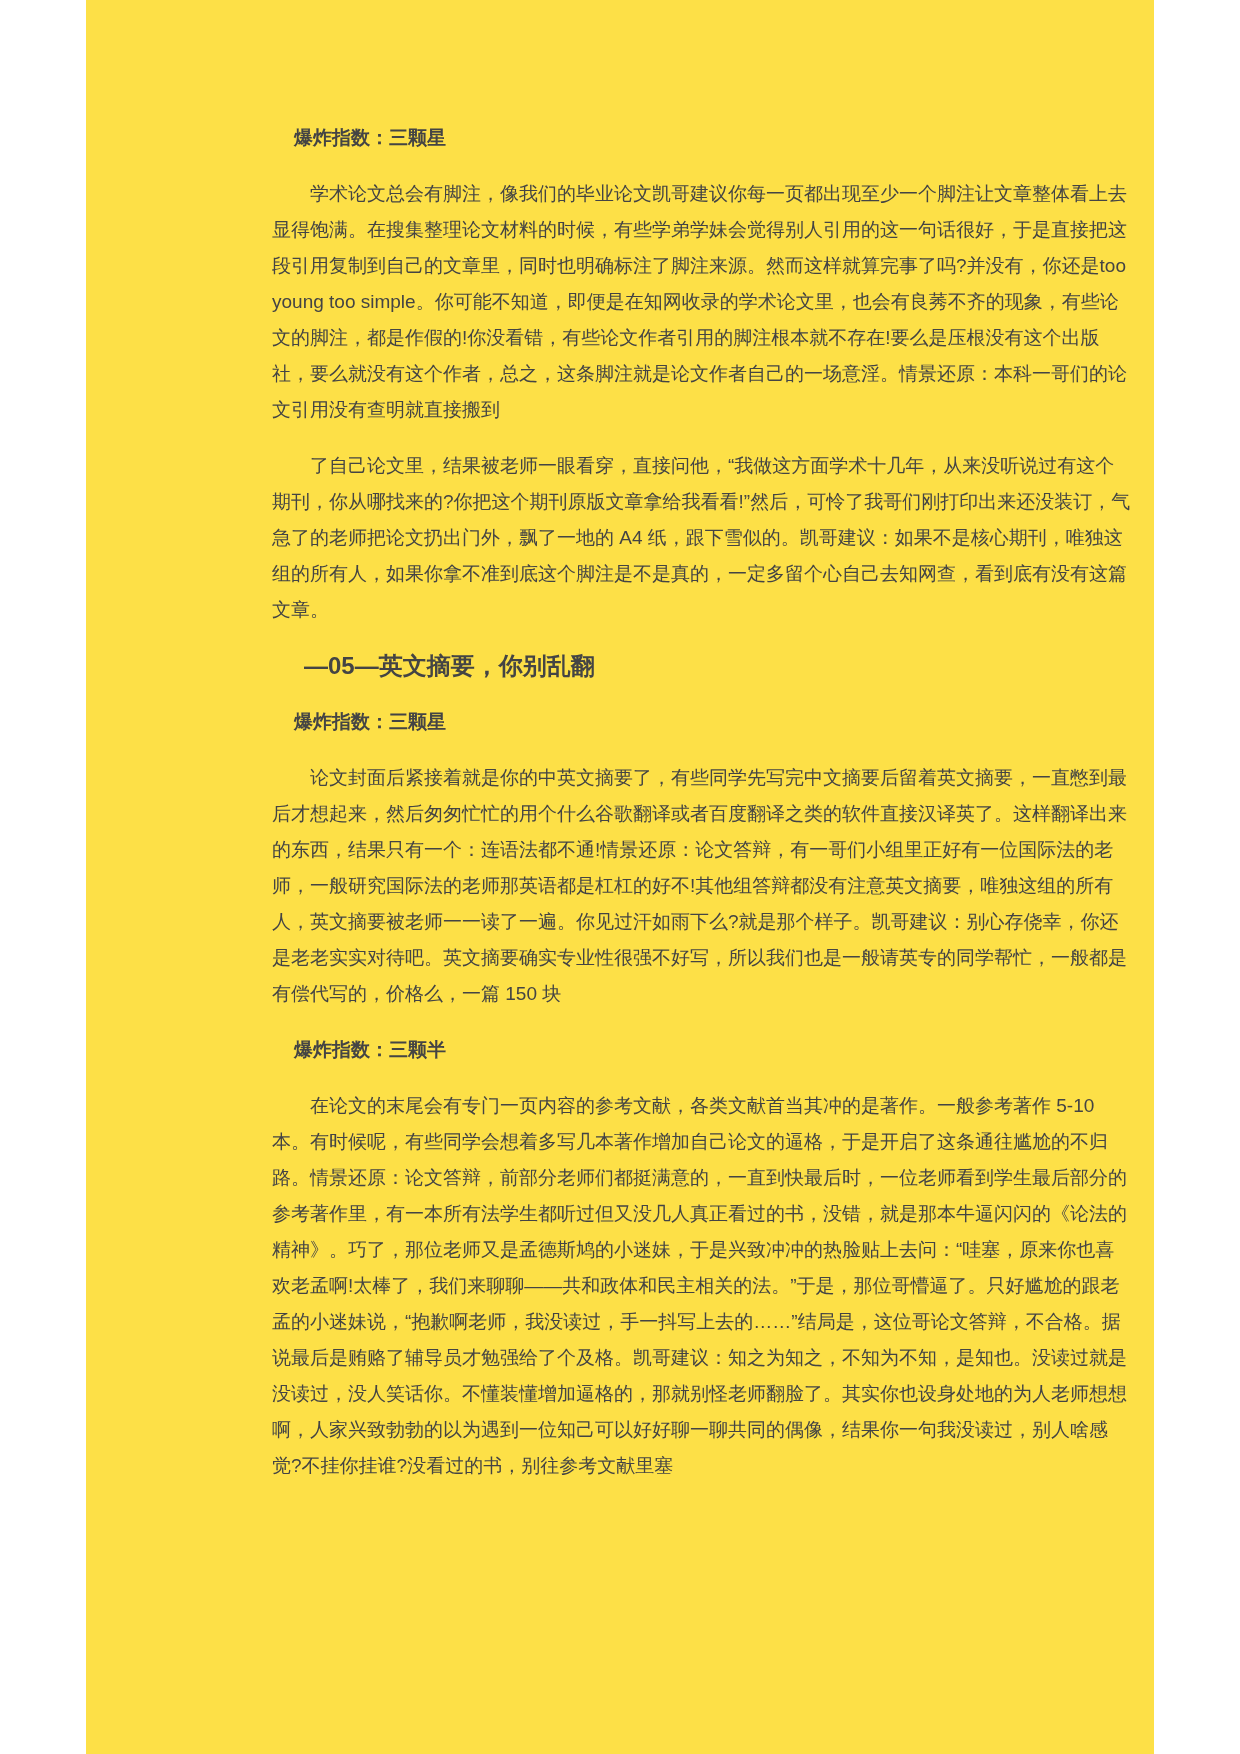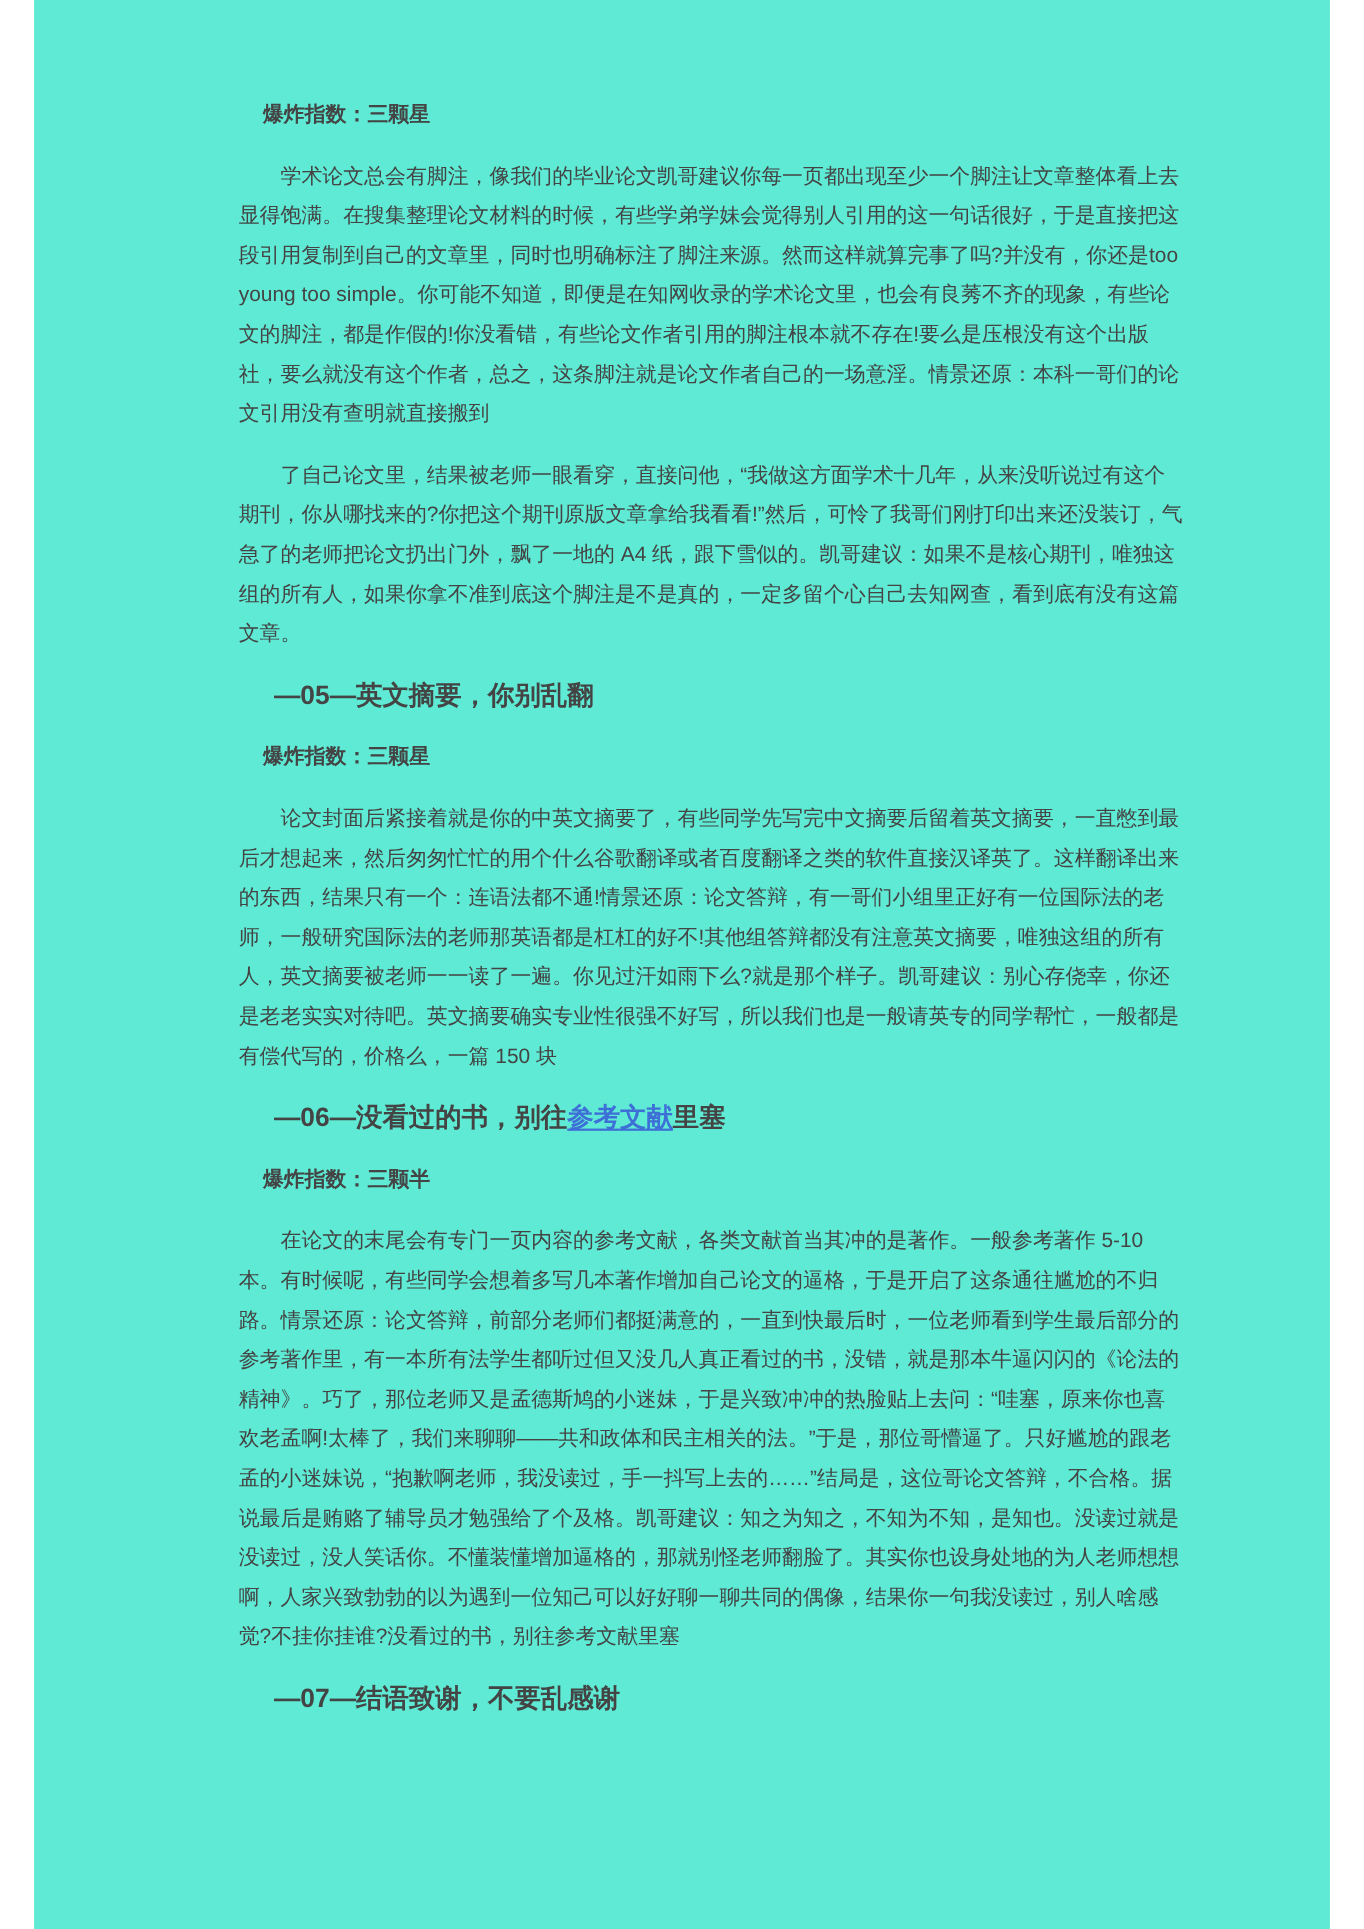--- a/index.html
+++ b/index.html
@@ -2,27 +2,27 @@
 <html lang="zh"><head>
 <meta charset="utf-8">
 <style>
   html, body {
     margin: 0;
     padding: 0;
     background: #ffffff;
   }
   .page {
     position: relative;
-    width: 1178px;
+    width: 1068px;
     height: 1754px;
     margin: 0 auto;
-    background: #5eead4;
+    background: #fde047;
     overflow: hidden;
     box-sizing: border-box;
-    padding: 87px 194px 0 170px;
+    padding: 120px 194px 0 170px;
     font-family: "Liberation Sans", sans-serif;
     font-size: 19px;
     line-height: 36px;
     color: #444444;
   }
   .content {
     width: 876px;
   }
   .para {
     margin: 0 0 20px 16px;
@@ -59,22 +59,20 @@
     <p class="para">学术论文总会有脚注，像我们的毕业论文凯哥建议你每一页都出现至少一个脚注让文章整体看上去显得饱满。在搜集整理论文材料的时候，有些学弟学妹会觉得别人引用的这一句话很好，于是直接把这段引用复制到自己的文章里，同时也明确标注了脚注来源。然而这样就算完事了吗?并没有，你还是too young too simple。你可能不知道，即便是在知网收录的学术论文里，也会有良莠不齐的现象，有些论文的脚注，都是作假的!你没看错，有些论文作者引用的脚注根本就不存在!要么是压根没有这个出版社，要么就没有这个作者，总之，这条脚注就是论文作者自己的一场意淫。情景还原：本科一哥们的论文引用没有查明就直接搬到</p>
 
     <p class="para">了自己论文里，结果被老师一眼看穿，直接问他，“我做这方面学术十几年，从来没听说过有这个期刊，你从哪找来的?你把这个期刊原版文章拿给我看看!”然后，可怜了我哥们刚打印出来还没装订，气急了的老师把论文扔出门外，飘了一地的 A4 纸，跟下雪似的。凯哥建议：如果不是核心期刊，唯独这组的所有人，如果你拿不准到底这个脚注是不是真的，一定多留个心自己去知网查，看到底有没有这篇文章。</p>
 
     <h2 class="heading">—05—英文摘要，你别乱翻</h2>
 
     <p class="rating">爆炸指数：三颗星</p>
 
     <p class="para">论文封面后紧接着就是你的中英文摘要了，有些同学先写完中文摘要后留着英文摘要，一直憋到最后才想起来，然后匆匆忙忙的用个什么谷歌翻译或者百度翻译之类的软件直接汉译英了。这样翻译出来的东西，结果只有一个：连语法都不通!情景还原：论文答辩，有一哥们小组里正好有一位国际法的老师，一般研究国际法的老师那英语都是杠杠的好不!其他组答辩都没有注意英文摘要，唯独这组的所有人，英文摘要被老师一一读了一遍。你见过汗如雨下么?就是那个样子。凯哥建议：别心存侥幸，你还是老老实实对待吧。英文摘要确实专业性很强不好写，所以我们也是一般请英专的同学帮忙，一般都是有偿代写的，价格么，一篇 150 块</p>
 
-    <h2 class="heading"><span>—06—没看过的书，别往</span><a class="ref-link">参考文献</a><span>里塞</span></h2>
 
     <p class="rating">爆炸指数：三颗半</p>
 
     <p class="para">在论文的末尾会有专门一页内容的参考文献，各类文献首当其冲的是著作。一般参考著作 5-10 本。有时候呢，有些同学会想着多写几本著作增加自己论文的逼格，于是开启了这条通往尴尬的不归路。情景还原：论文答辩，前部分老师们都挺满意的，一直到快最后时，一位老师看到学生最后部分的参考著作里，有一本所有法学生都听过但又没几人真正看过的书，没错，就是那本牛逼闪闪的《论法的精神》。巧了，那位老师又是孟德斯鸠的小迷妹，于是兴致冲冲的热脸贴上去问：“哇塞，原来你也喜欢老孟啊!太棒了，我们来聊聊——共和政体和民主相关的法。”于是，那位哥懵逼了。只好尴尬的跟老孟的小迷妹说，“抱歉啊老师，我没读过，手一抖写上去的……”结局是，这位哥论文答辩，不合格。据说最后是贿赂了辅导员才勉强给了个及格。凯哥建议：知之为知之，不知为不知，是知也。没读过就是没读过，没人笑话你。不懂装懂增加逼格的，那就别怪老师翻脸了。其实你也设身处地的为人老师想想啊，人家兴致勃勃的以为遇到一位知己可以好好聊一聊共同的偶像，结果你一句我没读过，别人啥感觉?不挂你挂谁?没看过的书，别往参考文献里塞</p>
 
-    <h2 class="heading">—07—结语致谢，不要乱感谢</h2>
 
   </div>
 </div>
 
 </body></html>

